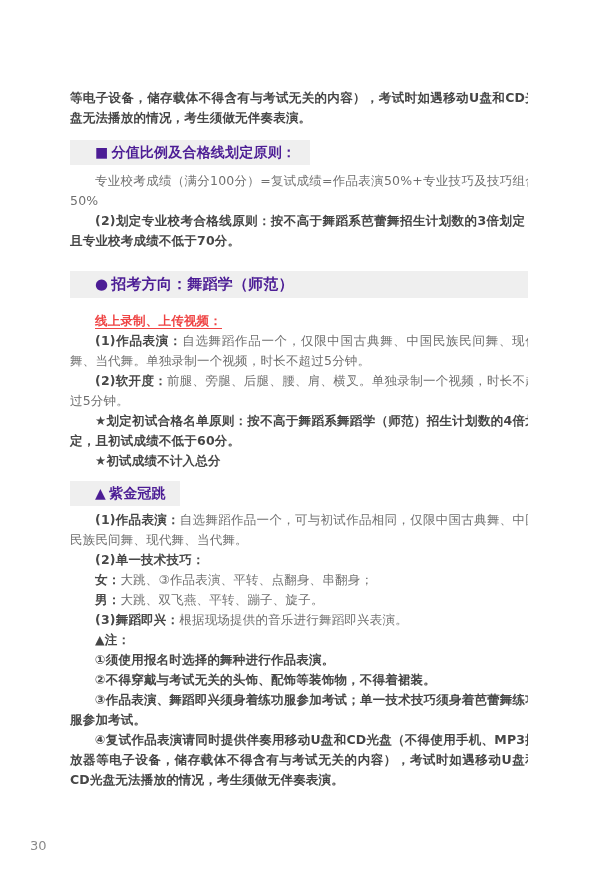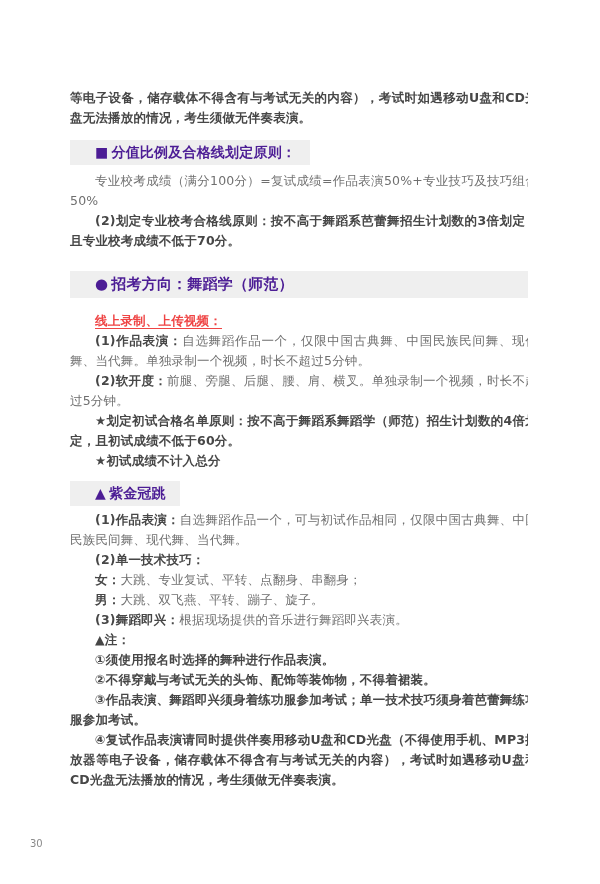--- a/index.html
+++ b/index.html
@@ -38,21 +38,21 @@
   .spacer-c { height:20px; }
   .spacer-d { height:9px; }
   .spacer-e { height:4px; }
   .spacer-f { height:10px; }
   .subtitle {
     font-weight:bold; color:#ef4444;
     text-decoration:underline; text-underline-offset:3px;font-family:Liberation Serif, serif;
   }
   .page-number {
     position:absolute; left:30px; top:838px;
-    font-size:10px; color:#8a8a8a;
+    font-size:13px; color:#8a8a8a;
   }
 </style>
 </head>
 <body>
 
 <div class="page">
   <div class="content">
 
     
     <p class="p noindent b">等电子设备，储存载体不得含有与考试无关的内容），考试时如遇移动U盘和CD光盘无法播放的情况，考生须做无伴奏表演。</p>
@@ -97,21 +97,21 @@
     <div class="bar h-section">
       <span class="marker">▲</span><span>紫金冠跳</span>
     </div>
 
     <div class="spacer-e"></div>
 
     <p class="p"><span class="b">(1)作品表演：</span><span>自选舞蹈作品一个，可与初试作品相同，仅限中国古典舞、中国民族民间舞、现代舞、当代舞。</span></p>
 
     <p class="p"><span class="b">(2)单一技术技巧：</span><span></span></p>
 
-    <p class="p"><span class="b">女：</span><span>大跳、专业复试、平转、点翻身、串翻身；</span></p>
+    <p class="p"><span class="b">女：</span><span>大跳、③作品表演、平转、点翻身、串翻身；</span></p>
 
     <p class="p"><span class="b">男：</span><span>大跳、双飞燕、平转、蹦子、旋子。</span></p>
 
     <p class="p"><span class="b">(3)舞蹈即兴：</span><span>根据现场提供的音乐进行舞蹈即兴表演。</span></p>
 
     <p class="p b">▲注：</p>
 
     <p class="p b">①须使用报名时选择的舞种进行作品表演。</p>
     <p class="p b">②不得穿戴与考试无关的头饰、配饰等装饰物，不得着裙装。</p>
     <p class="p b">③作品表演、舞蹈即兴须身着练功服参加考试；单一技术技巧须身着芭蕾舞练功服参加考试。</p>

